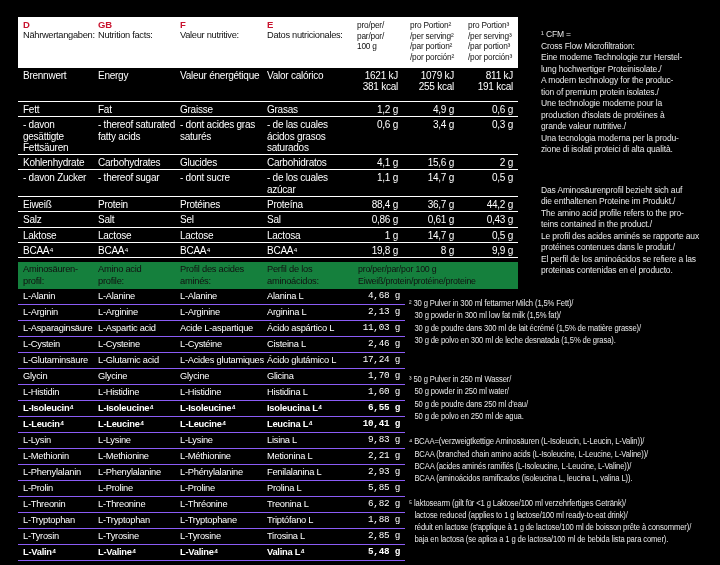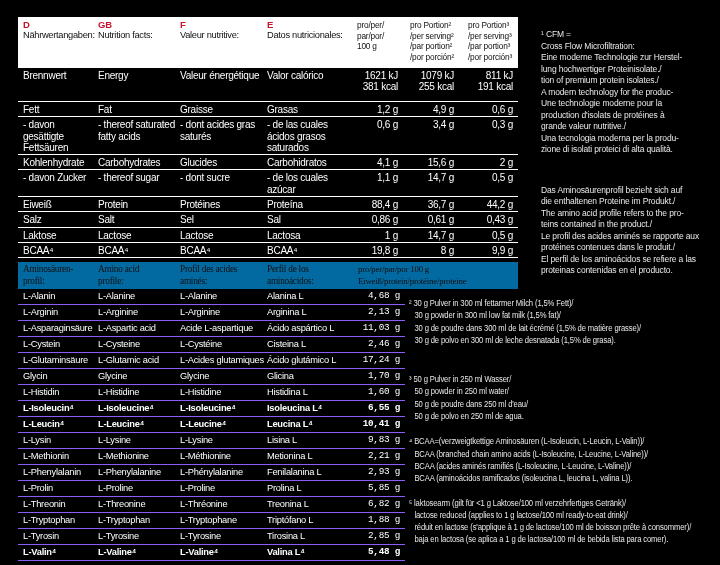--- a/index.html
+++ b/index.html
@@ -15,23 +15,23 @@
   .lang .lbl{font-size:9.3px;line-height:11px;letter-spacing:-0.3px;white-space:nowrap;}
   .percol{font-size:8.3px;line-height:10.6px;white-space:pre-line;letter-spacing:-0.2px;}
   .pc1{padding-left:4px;} .pc2{padding-left:9px;} .pc3{padding-left:11px;}
   .n-row{display:grid;grid-template-columns:75px 82px 87px 91px 48px 56px 61px;
          border-bottom:1px solid #fff;font-size:10px;letter-spacing:-0.25px;line-height:11.3px;}
   .n-row.energy{min-height:33px;}
   .n-cell{padding:2px 0 1px 5px;}
   .n-val{padding:2px 3px 1px 0;text-align:right;white-space:pre-line;}
   .n-val.last{padding-right:5px;}
   
-  .amino-head{position:relative;background:#0369a1;color:#111;height:27px;margin-top:4px;
+  .amino-head{position:relative;background:#15803d;color:#111;height:27px;margin-top:4px;
         display:grid;grid-template-columns:75px 82px 87px 91px 1fr;
-        padding-top:2px;box-sizing:border-box;font-size:9.3px;line-height:11.3px;letter-spacing:-0.25px;font-family:Liberation Serif, serif;}
+        padding-top:2px;box-sizing:border-box;font-size:9.3px;line-height:11.3px;letter-spacing:-0.25px;}
   .amino-head .cell{padding-left:5px;white-space:pre-line;}
   .per100{position:absolute;left:340px;top:2px;font-size:8.8px;line-height:11.3px;letter-spacing:-0.2px;white-space:pre-line;}
   
   .a-row{display:grid;grid-template-columns:75px 82px 87px 91px 52px;width:387px;
          border-bottom:1px solid #8b5cf6;font-size:9.3px;letter-spacing:-0.25px;line-height:14.8px;height:15px;overflow:hidden;}
   .a-row div{padding-left:5px;white-space:nowrap;}
   .a-row .val{text-align:right;padding-right:5px;padding-left:0;font-family:Liberation Mono, monospace;}
   .a-row.bold{font-weight:bold;}
   
   .sidebar{position:absolute;left:541px;top:29px;width:178px;color:#e9e9e9;
@@ -301,22 +301,22 @@
           <div class="val">5,48 g</div>
         </div>
       </div>
   </div>
   <div class="sidebar" id="sidebarParas">
       <div class="para">
         <div>¹ CFM =</div>
         <div>Cross Flow Microfiltration:</div>
         <div>Eine moderne Technologie zur Herstel-</div>
         <div>lung hochwertiger Proteinisolate./</div>
+        <div>A modern technology for the produc-</div>
         <div>tion of premium protein isolates./</div>
-        <div>A modern technology for the produc-</div>
         <div>Une technologie moderne pour la</div>
         <div>production d'isolats de protéines à</div>
         <div>grande valeur nutritive./</div>
         <div>Una tecnologia moderna per la produ-</div>
         <div>zione di isolati proteici di alta qualità.</div>
       </div>
       <div class="para">
         <div>Das Aminosäurenprofil bezieht sich auf</div>
         <div>die enthaltenen Proteine im Produkt./</div>
         <div>The amino acid profile refers to the pro-</div>

